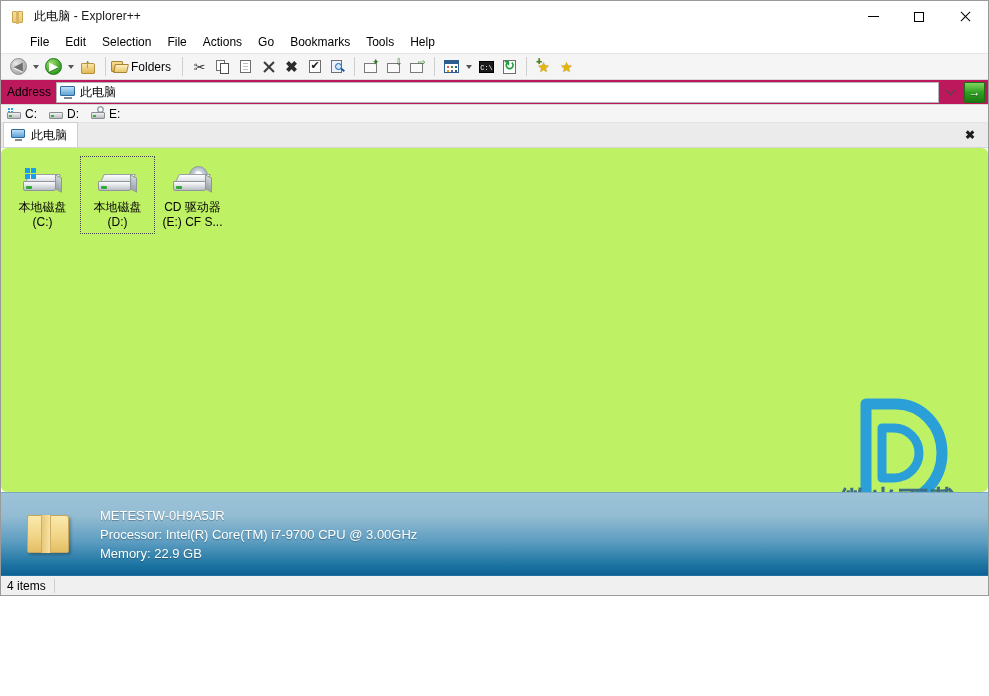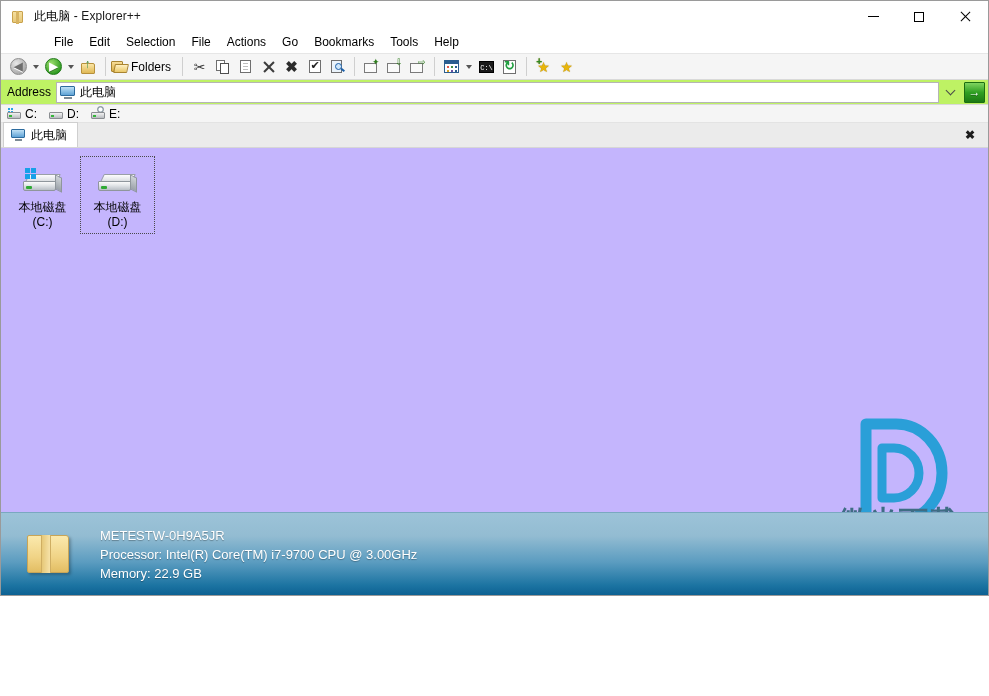--- a/index.html
+++ b/index.html
@@ -31,21 +31,21 @@
   .wb-min { width: 11px; height: 1px; background: #000; }
   .wb-max { width: 10px; height: 10px; border: 1px solid #000; }
   .wb-close { width: 12px; height: 12px; position: relative; }
   .wb-close:before, .wb-close:after { content:""; position:absolute; left:0; top:5px;
        width: 13px; height: 1px; background:#000; }
   .wb-close:before { transform: rotate(45deg); }
   .wb-close:after  { transform: rotate(-45deg); }
 
   
   .menubar { height: 21px; background: #ffffff; display: flex; align-items: center;
-             padding-left: 14px; flex: 0 0 21px; margin-left: 31px; }
+             padding-left: 21px; flex: 0 0 21px; }
   .menu-item { font-size: 12px; color: #000; padding: 2px 8px 3px 8px; }
 
   
   .toolbar { height: 27px; background: #f5f5f5; border-top: 1px solid #e6e6e6;
              border-bottom: 1px solid #d9d9d9;
              display: flex; align-items: center; padding-left: 6px; flex: 0 0 27px; }
   .tb-btn { height: 23px; min-width: 23px; display: flex; align-items: center;
             justify-content: center; position: relative; }
   .tb-sep { width: 1px; height: 19px; background: #cfcfcf; margin: 0 5px; }
   .tb-arrow { width: 12px; height: 23px; display:flex; align-items:center; justify-content:center; }
@@ -107,21 +107,21 @@
      box-shadow:4px 0 0 #3d8c3d, 8px 0 0 #2b5d8f, 0 4px 0 #d8a126, 4px 4px 0 #6a4fa3, 8px 4px 0 #2b5d8f;}
   .icon-cmd { width:15px;height:12px;background:#1a1a1a;border:1px solid #000; position:relative;
               color:#fff; font-size:7px; line-height:12px; text-align:center; font-family:"Liberation Mono", monospace; }
   .icon-refresh { width:13px;height:14px;background:#fff;border:1px solid #6f6f6f; position:relative; }
   .icon-refresh:after{content:"\21BB"; position:absolute; left:0px; top:-3px; font-size:13px; color:#1f9e3f; font-weight:bold;}
   .icon-star { font-size:14px; line-height:14px; color:#e8b50b; text-shadow:0 0 1px #8a6a00; }
   .icon-star.plus { position:relative; }
   .icon-star.plus:after { content:"+"; position:absolute; left:-1px; top:-5px; font-size:10px; color:#2c8a22; font-weight:bold; }
 
   
-  .addressbar { height: 25px; background: #bef264; display:flex; align-items:center;
+  .addressbar { height: 25px; background: #be185d; display:flex; align-items:center;
                 flex: 0 0 25px; border-bottom: 1px solid #d9d9d9; }
   .addr-label { font-size:12px; color:#000; padding: 0 5px 0 6px; }
   .addr-field { flex:1; height:21px; background:#fff; border:1px solid #b5b5b5;
                 display:flex; align-items:center; margin-right:0; }
   .addr-monitor { width:16px;height:13px; margin-left:3px; margin-right:4px; position:relative; }
   .addr-monitor .scr{position:absolute;left:0;top:0;width:15px;height:10px;background:linear-gradient(180deg,#bfe0f5,#5fa3d6);
      border:1px solid #2c6b9e;border-radius:1px;}
   .addr-monitor .bs{position:absolute;left:4px;bottom:0;width:8px;height:2px;background:#7c8a95;}
   .addr-text { font-size:12px; color:#000; }
   .addr-drop { width:22px; height:21px; display:flex; align-items:center; justify-content:center;
@@ -155,21 +155,21 @@
   .tab { height:25px; background:#fff; border:1px solid #cfcfcf; border-bottom:none;
          display:flex; align-items:center; padding:0 10px 0 7px; margin-left:2px; font-size:12px; }
   .tab .mon { width:15px;height:12px; margin-right:5px; position:relative; }
   .tab .mon .scr{position:absolute;left:0;top:0;width:14px;height:9px;background:linear-gradient(180deg,#bfe0f5,#5fa3d6);
      border:1px solid #2c6b9e;border-radius:1px;}
   .tab .mon .bs{position:absolute;left:4px;bottom:0;width:7px;height:2px;background:#7c8a95;}
   .tab-close { position:absolute; right:10px; top:4px; width:16px;height:16px;
                display:flex;align-items:center;justify-content:center; font-size:12px; font-weight:bold; color:#1c1c1c; }
 
   
-  .fileview { flex:1 1 auto; background:#c4b5fd; position:relative; overflow:hidden; }
+  .fileview { flex:1 1 auto; background:#bef264; position:relative; overflow:hidden;border-radius:6px; }
   .items { display:flex; padding: 8px 4px 0 4px; }
   .item { width:75px; padding:6px 2px 4px 2px; display:flex; flex-direction:column;
           align-items:center; text-align:center; }
   .item.focused { outline:1px dotted #4a4a4a; outline-offset:-1px; }
   .item .ico { height:34px; display:flex; align-items:flex-end; justify-content:center; margin-bottom:4px; }
   .item .nm { font-size:12px; color:#000; line-height:15px; word-break:break-word; }
 
   
   .hdd { width:40px; height:26px; position:relative; }
   .hdd .top { position:absolute; left:4px; top:4px; width:32px; height:8px;
@@ -458,20 +458,32 @@
           <div class="hdd">
             <div class="top"></div>
               <div class="side"></div>
               <div class="front"></div>
               <div class="led"></div>
           </div>
         </div>
         <div class="nm">本地磁盘 (D:)</div>
       </div>
 
+      <div class="item">
+        <div class="ico">
+          <div class="hdd">
+            <div class="disc"></div>
+            <div class="top"></div>
+              <div class="side"></div>
+              <div class="front"></div>
+              <div class="led"></div>
+          </div>
+        </div>
+        <div class="nm">CD 驱动器 (E:) CF S...</div>
+      </div>
 
 
     </div>
 
     <div class="watermark">
       <svg class="wm-d" viewBox="0 0 96 110">
         <path d="M14 6 L14 104 M14 6 L44 6 A46 49 0 0 1 44 104 L14 104" fill="none" stroke="#2a9fd8" stroke-width="11" stroke-linecap="round"></path>
         <path d="M30 30 L30 80 M30 30 L42 30 A25 25 0 0 1 42 80 L30 80" fill="none" stroke="#2a9fd8" stroke-width="9" stroke-linecap="round"></path>
       </svg>
       <div class="wm-text">微当下载</div>
@@ -484,14 +496,18 @@
       <div class="back"></div>
         <div class="spine"></div>
     </div>
     <div class="infotext">
       <div class="ln">METESTW-0H9A5JR</div>
       <div class="ln">Processor: Intel(R) Core(TM) i7-9700 CPU @ 3.00GHz</div>
       <div class="ln">Memory: 22.9 GB</div>
     </div>
   </div>
 
+  <div class="statusbar">
+    <div class="st">4 items</div>
+    <div class="sep"></div>
+  </div>
 
 </div>
 
 </body></html>

